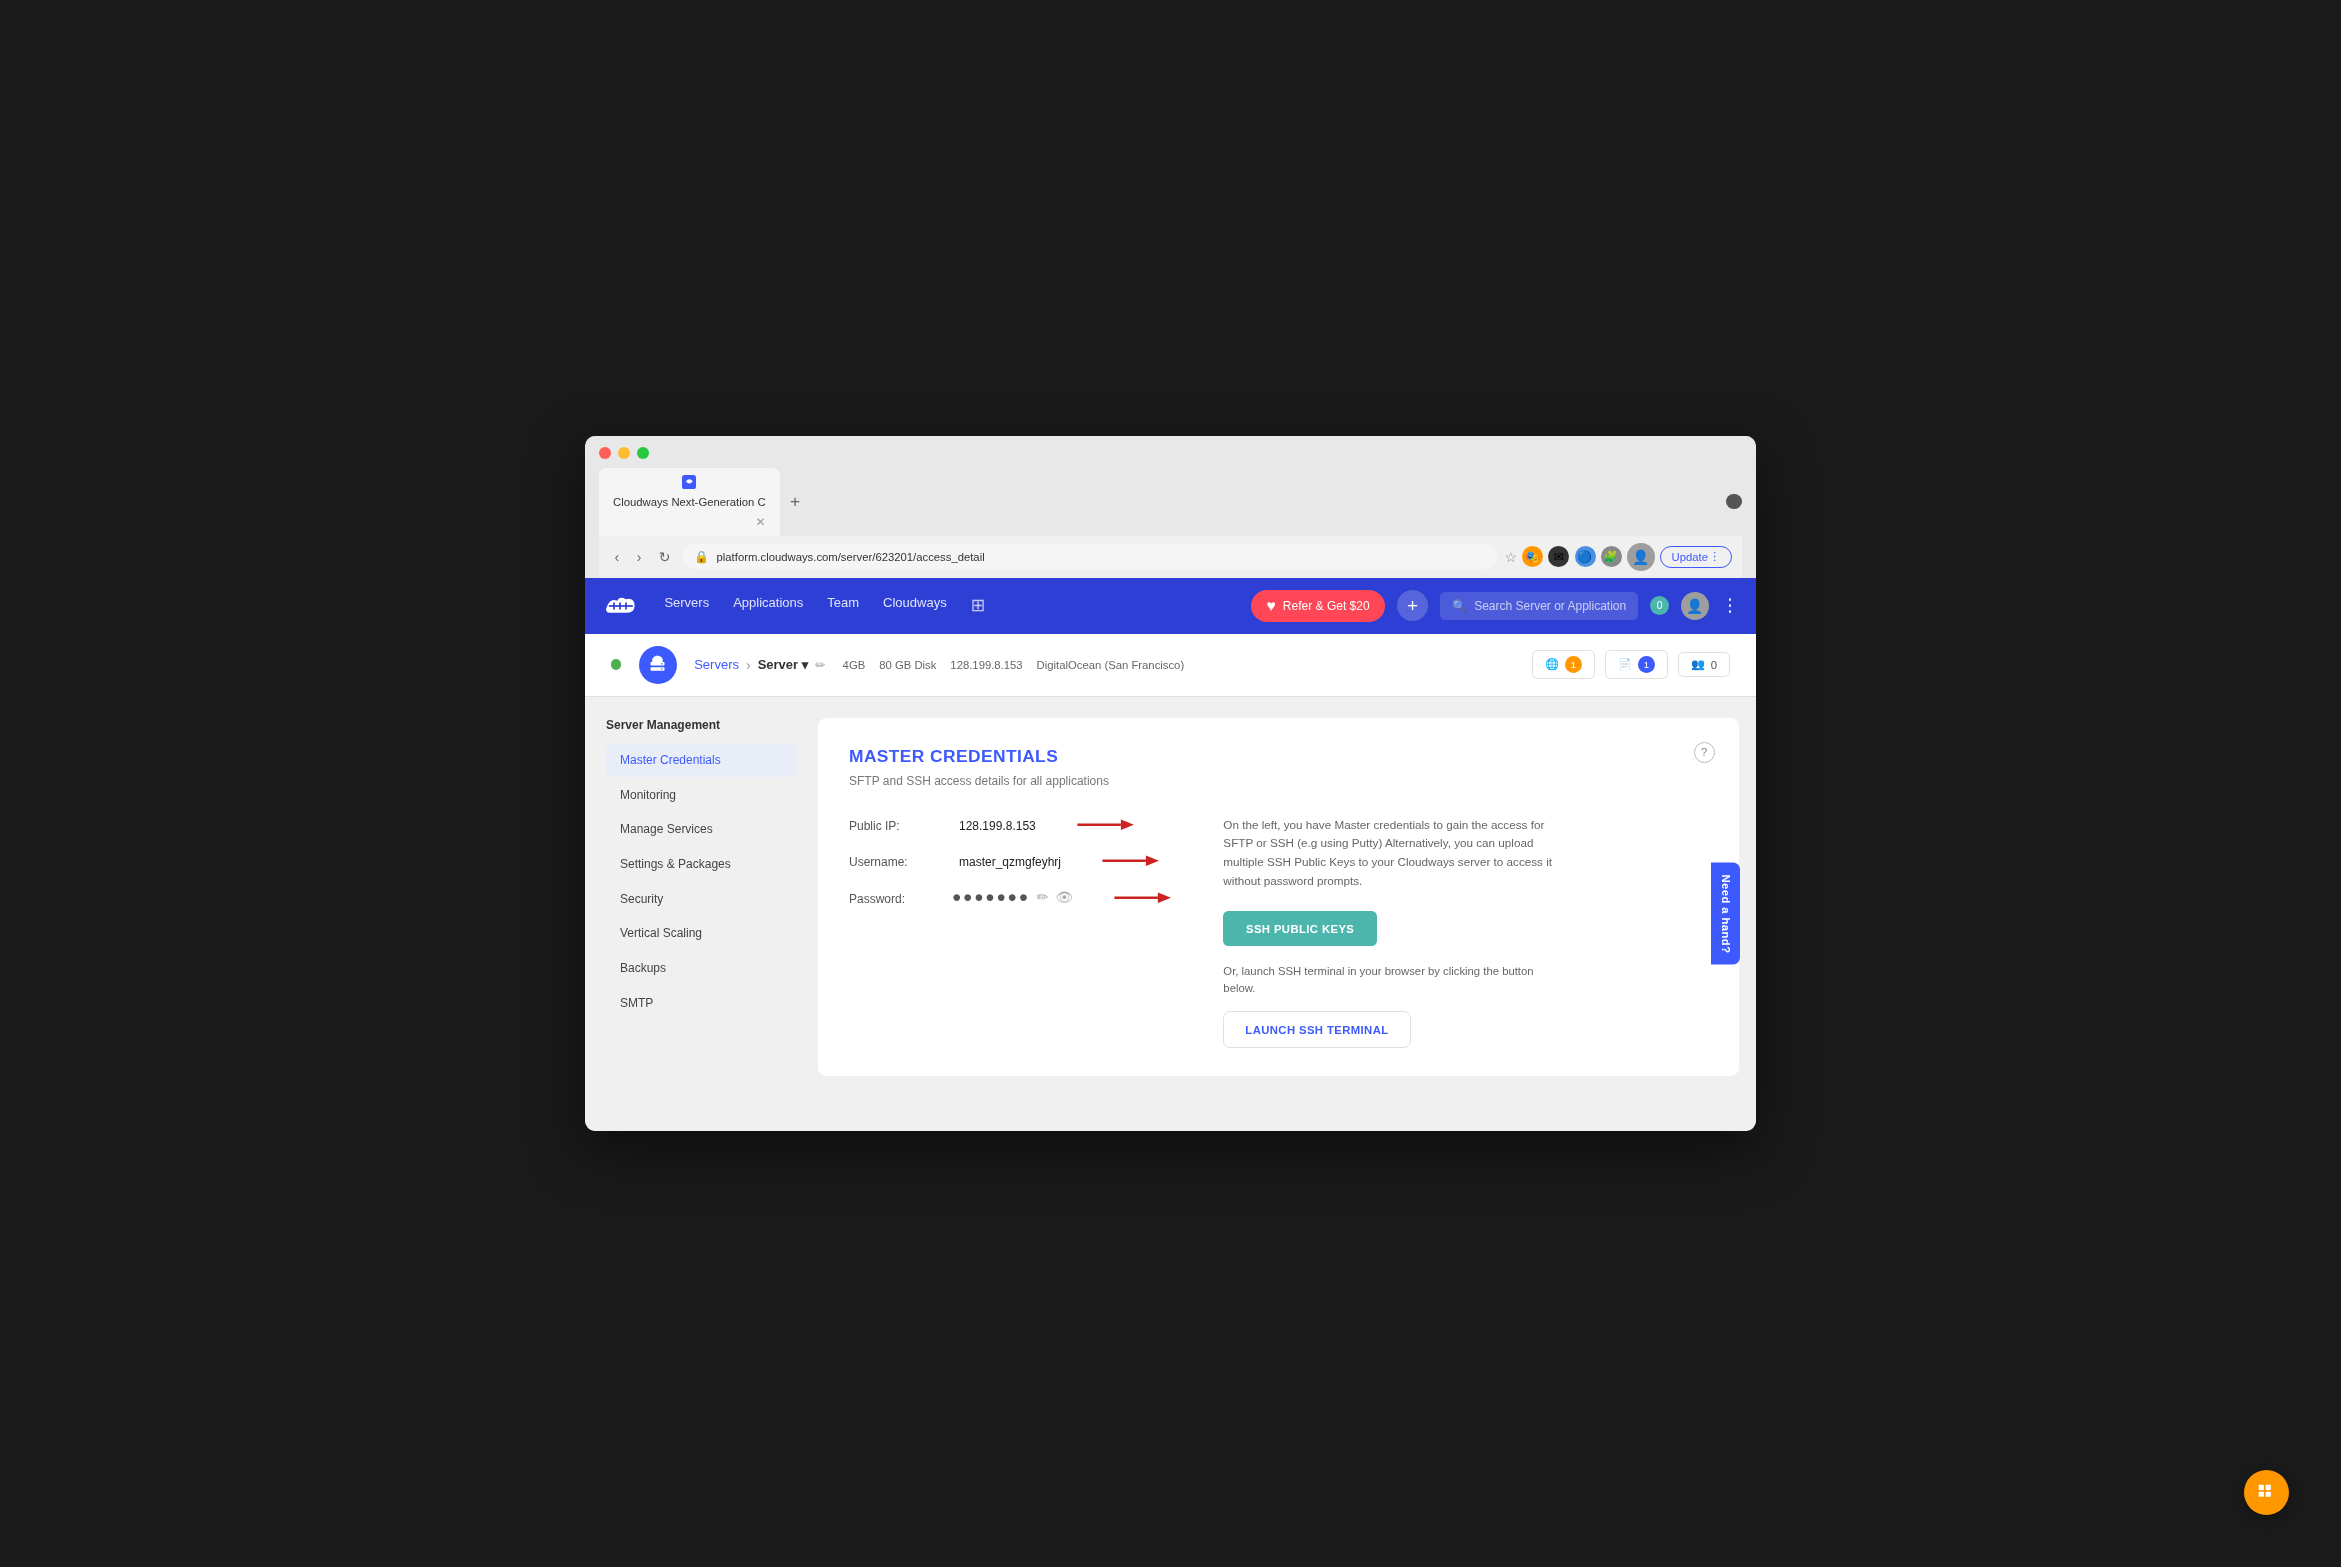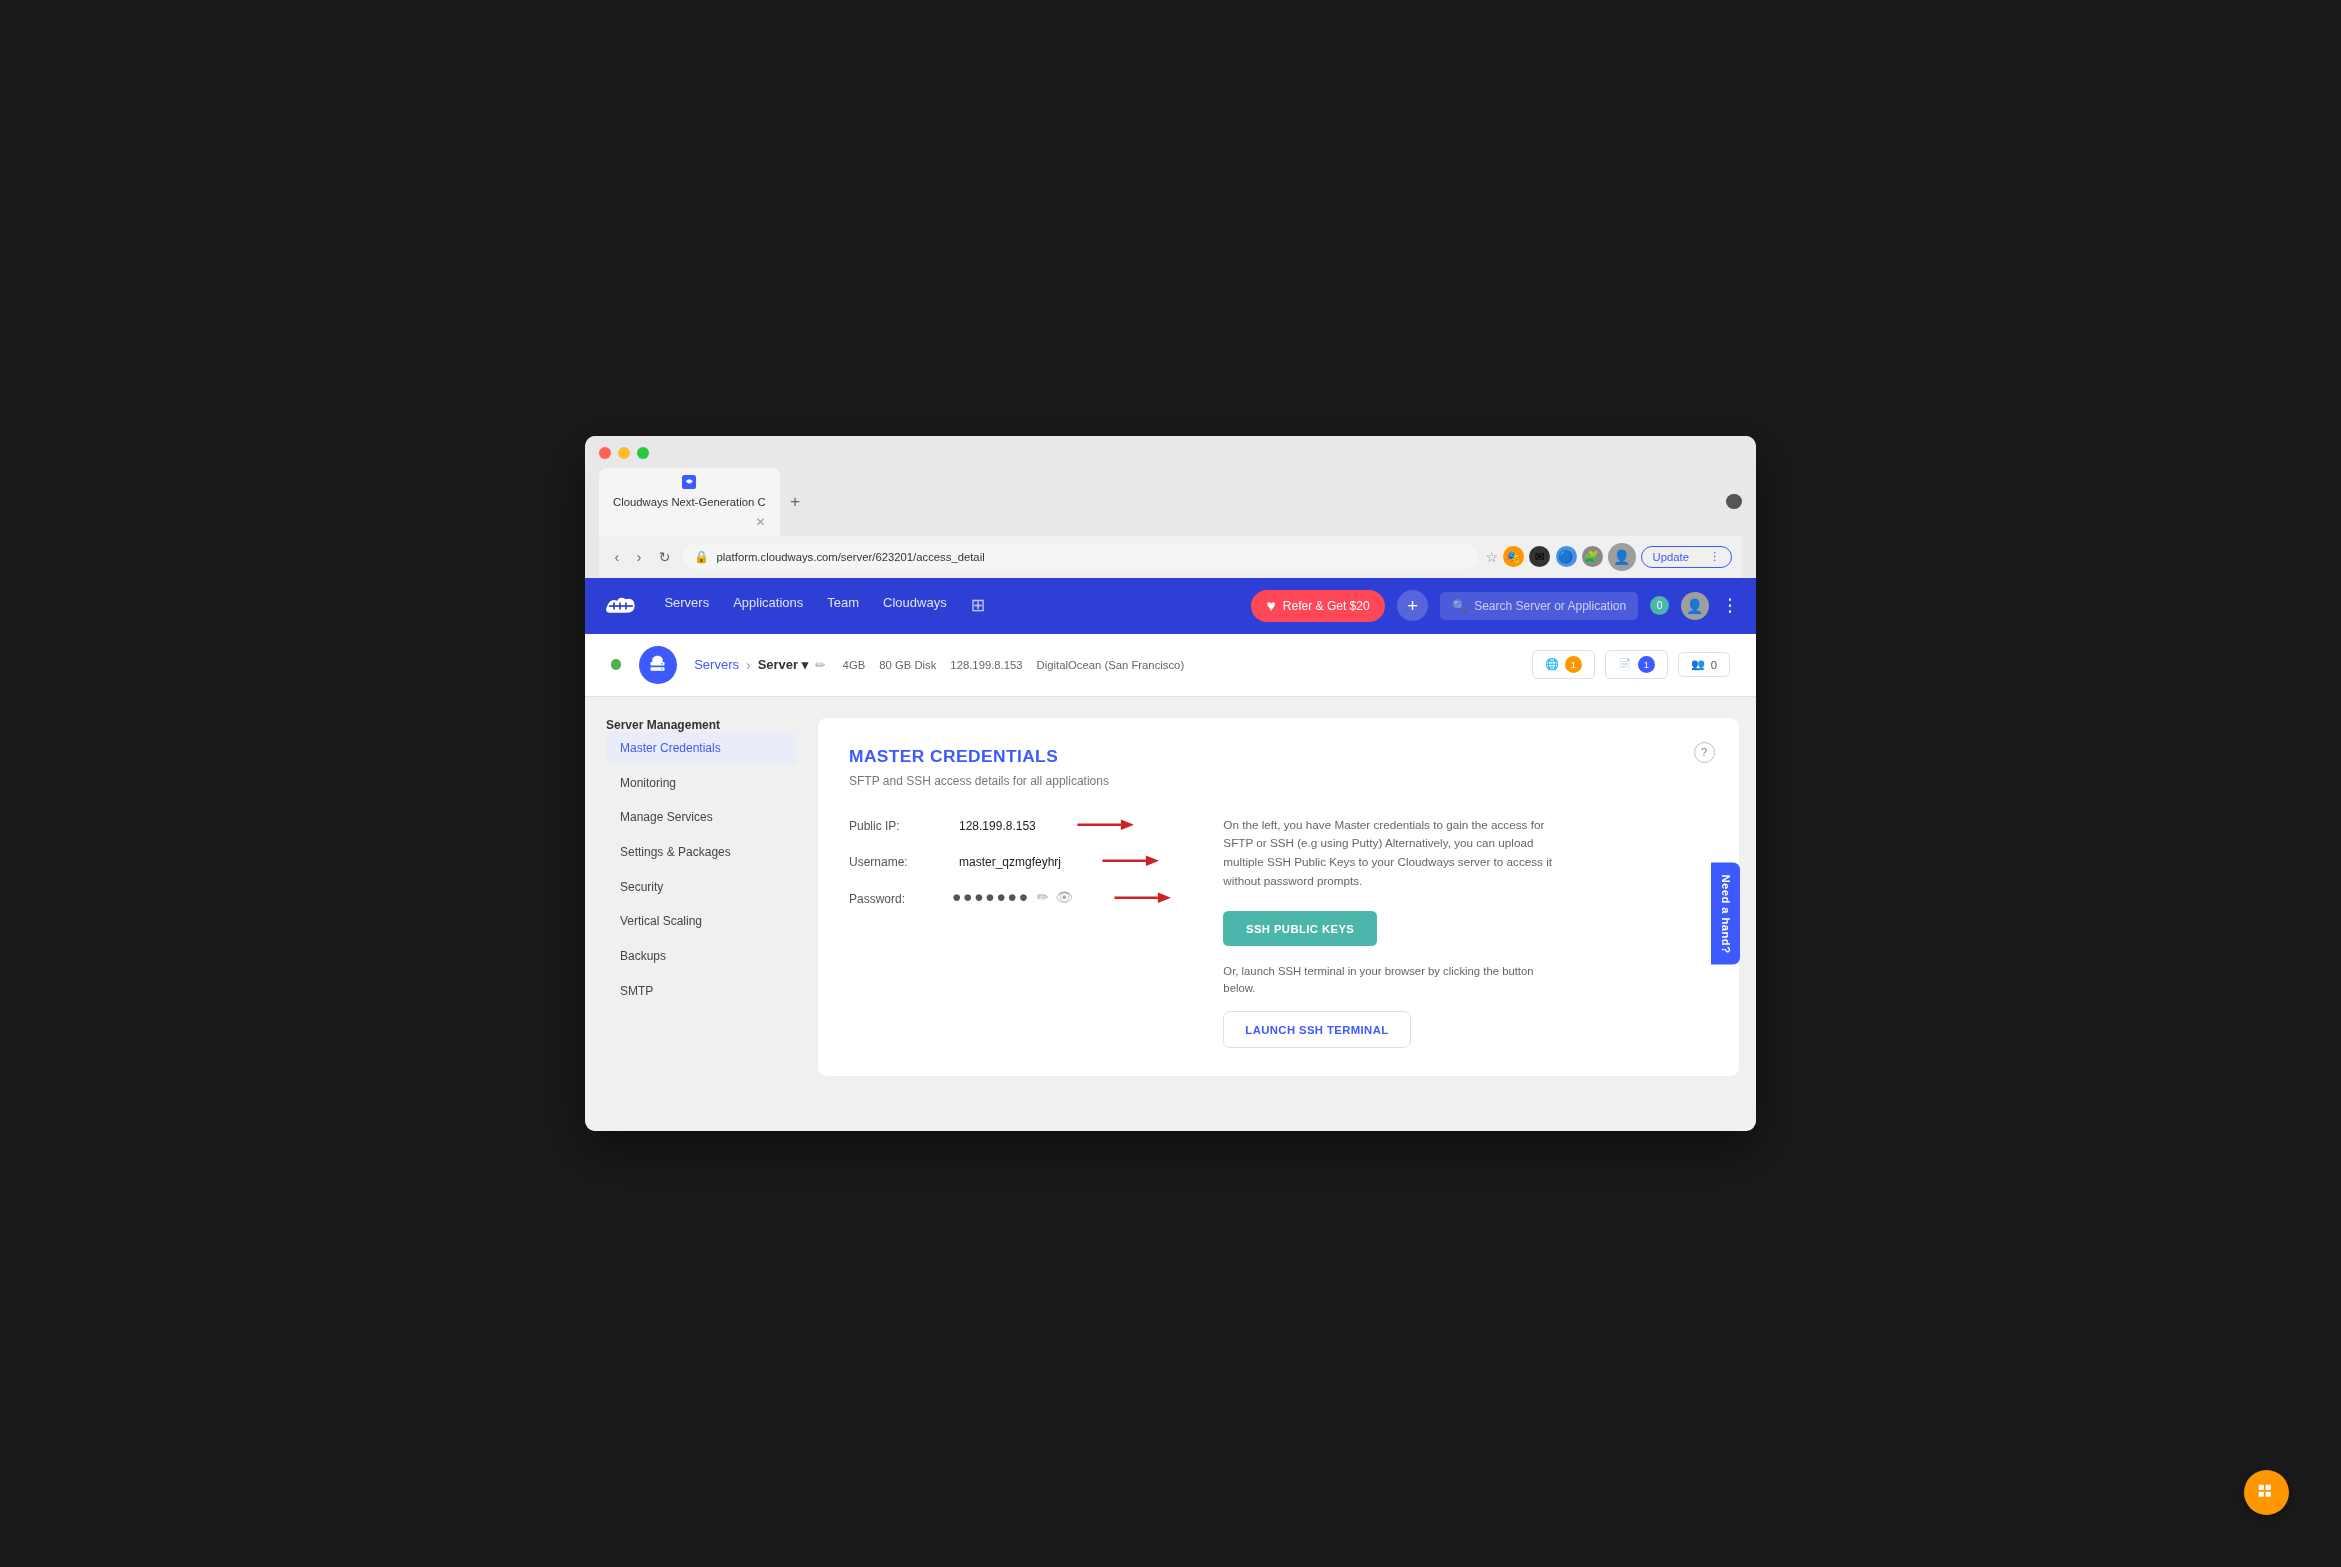--- a/index.html
+++ b/index.html
@@ -68,21 +68,21 @@
     .browser-ext-icons { display: flex; align-items: center; gap: 5.2px; }
     .ext-circle { width: 21px; height: 21px; border-radius: 50%; display: flex; align-items: center; justify-content: center; font-size: 12px; }
     .update-btn {
       background: none;
       border: 0.9px solid #3d5afe;
       color: #3d5afe;
       border-radius: 17.4px;
       padding: 3.5px 10.4px;
       font-size: 11.3px;
       cursor: pointer;
-      display: flex; align-items: center; gap: 20px;
+      display: flex; align-items: center; gap: 1px;
     }
 
     
     .browser-content {
       background: #f0f0f0;
     }
 
     
     .top-nav {
       background: #2d3fd4;
@@ -216,21 +216,21 @@
       padding: 21px 17.4px 21px 21px;
       gap: 21px;
     }
 
     
     .sidebar {
       width: 191px; flex-shrink: 0;
     }
     .sidebar-title {
       font-size: 12px; font-weight: 700; color: #333;
-      margin-bottom: 0;
+      margin-bottom: 12px;
     }
     .sidebar-items { list-style: none; }
     .sidebar-item {
       padding: 9.5px 14px;
       font-size: 12px;
       color: #444;
       border-radius: 5.2px;
       cursor: pointer;
       margin-bottom: 1.7px;
     }

